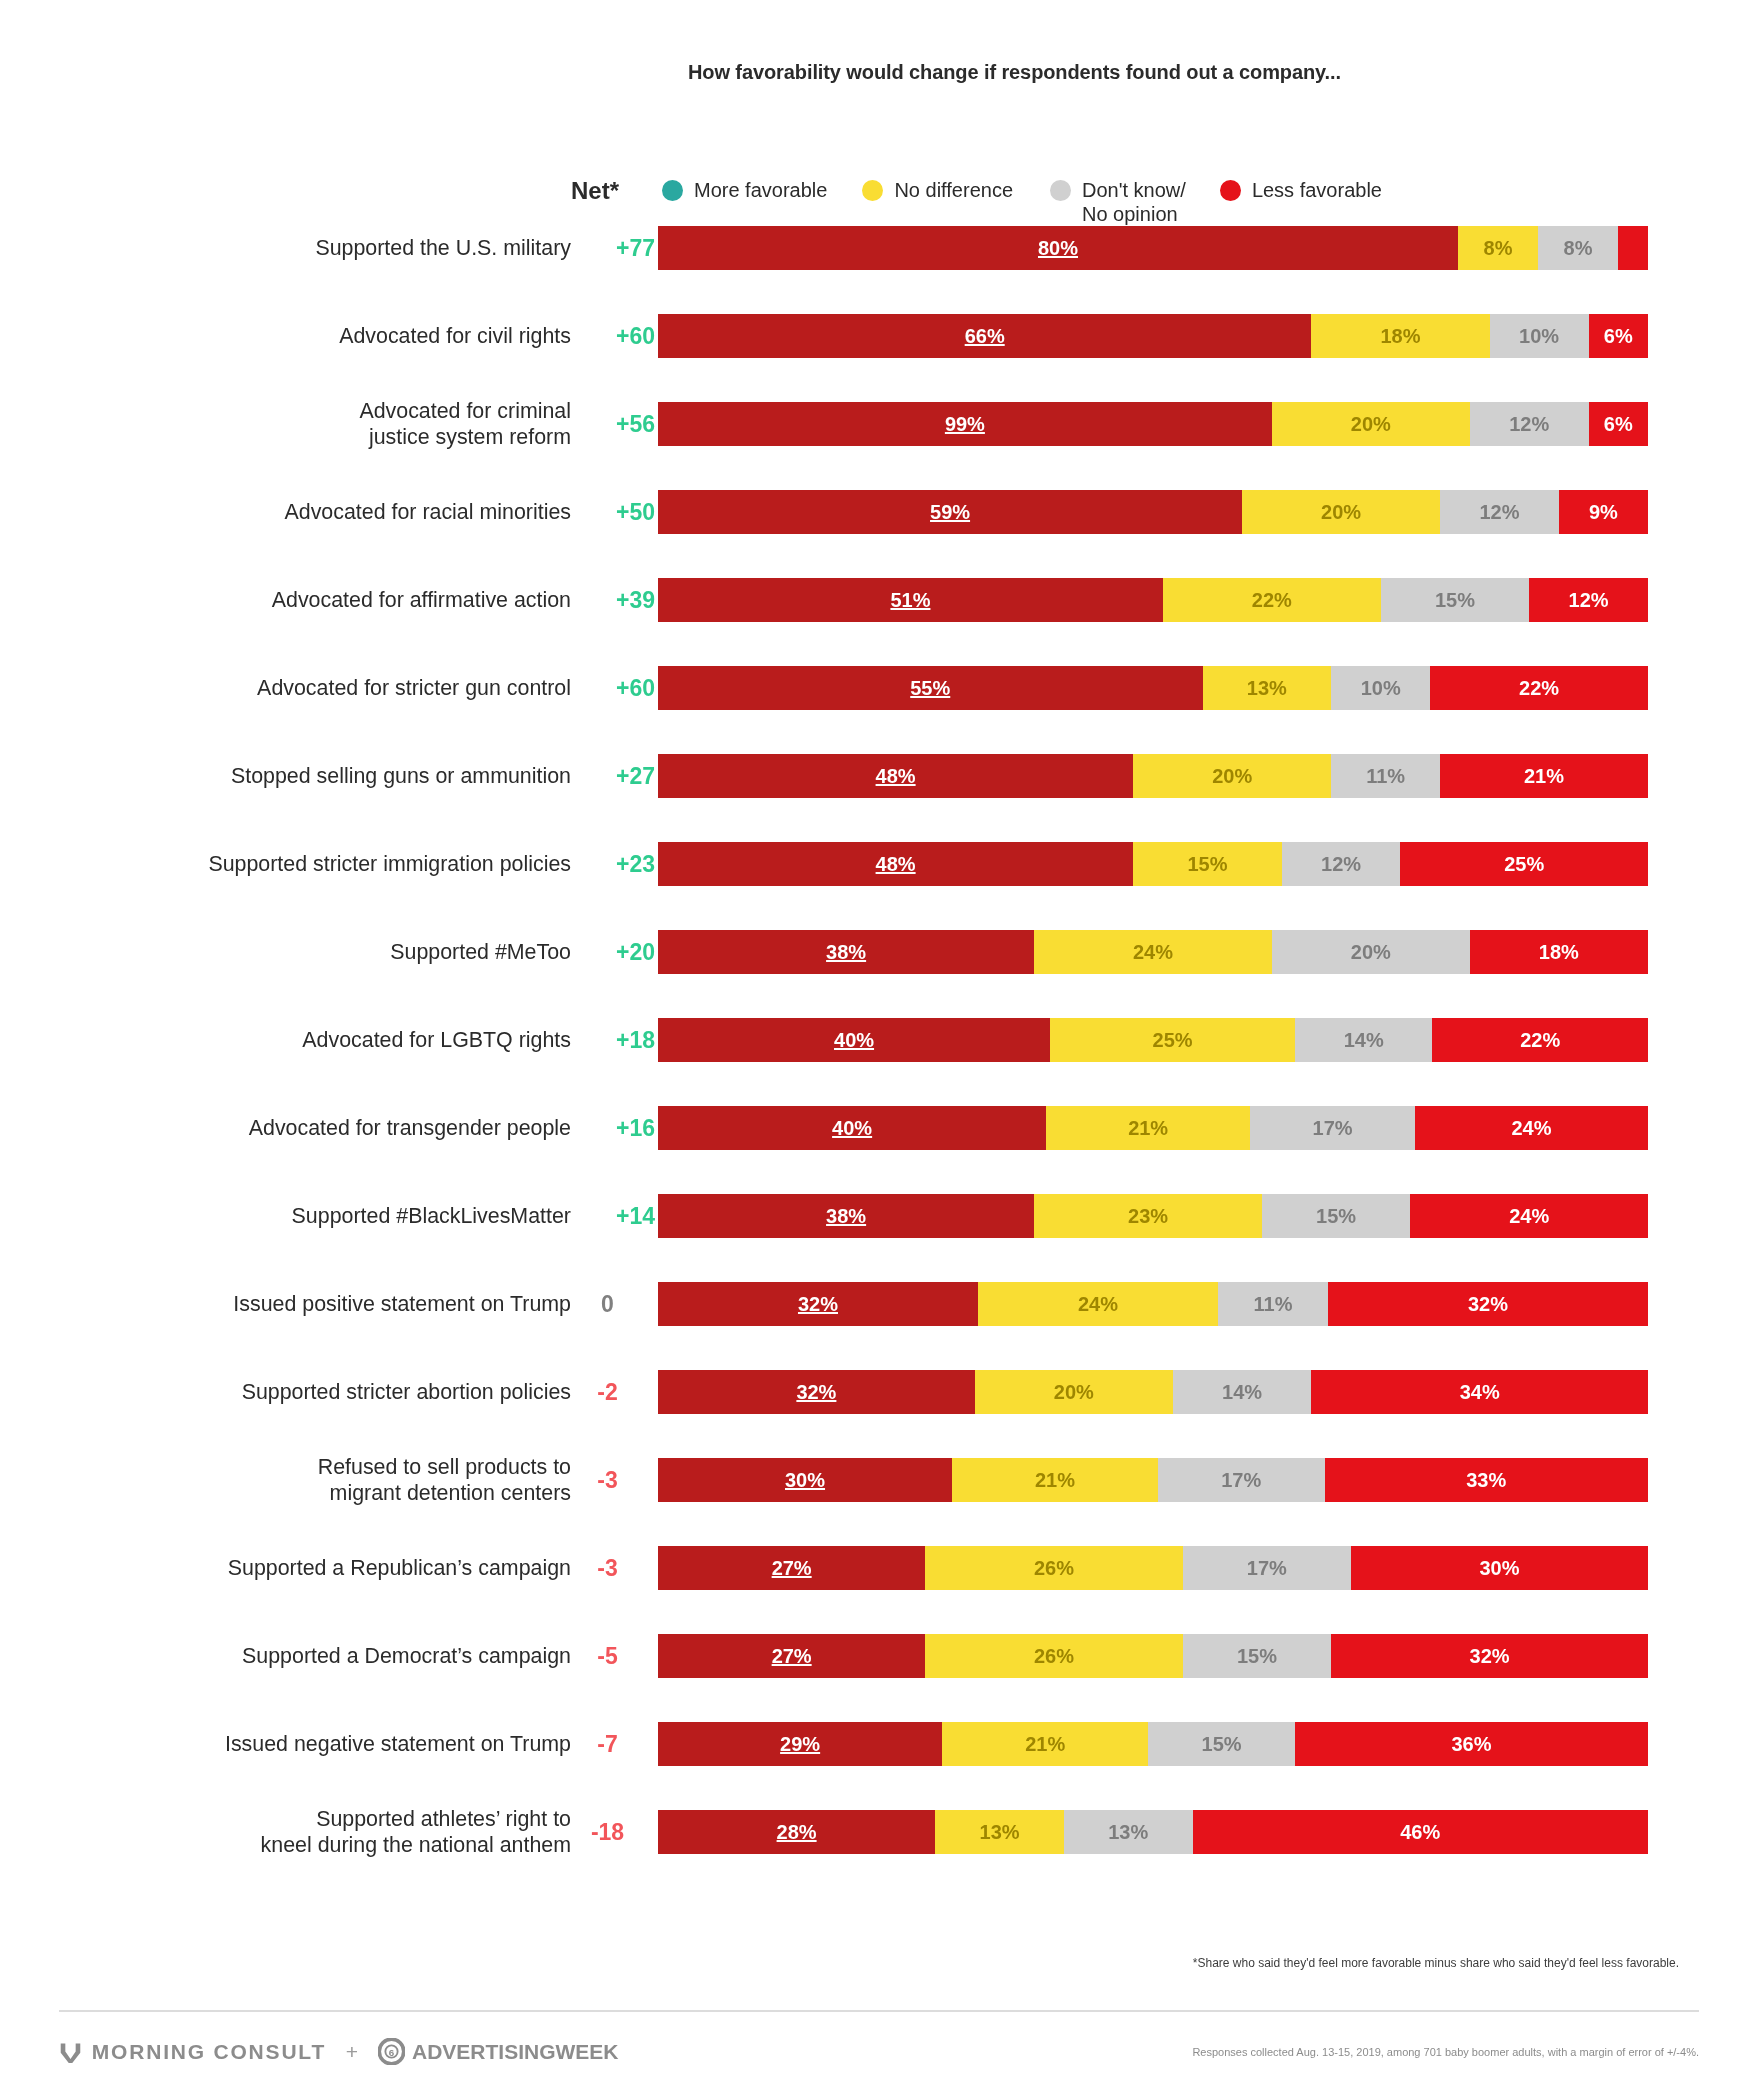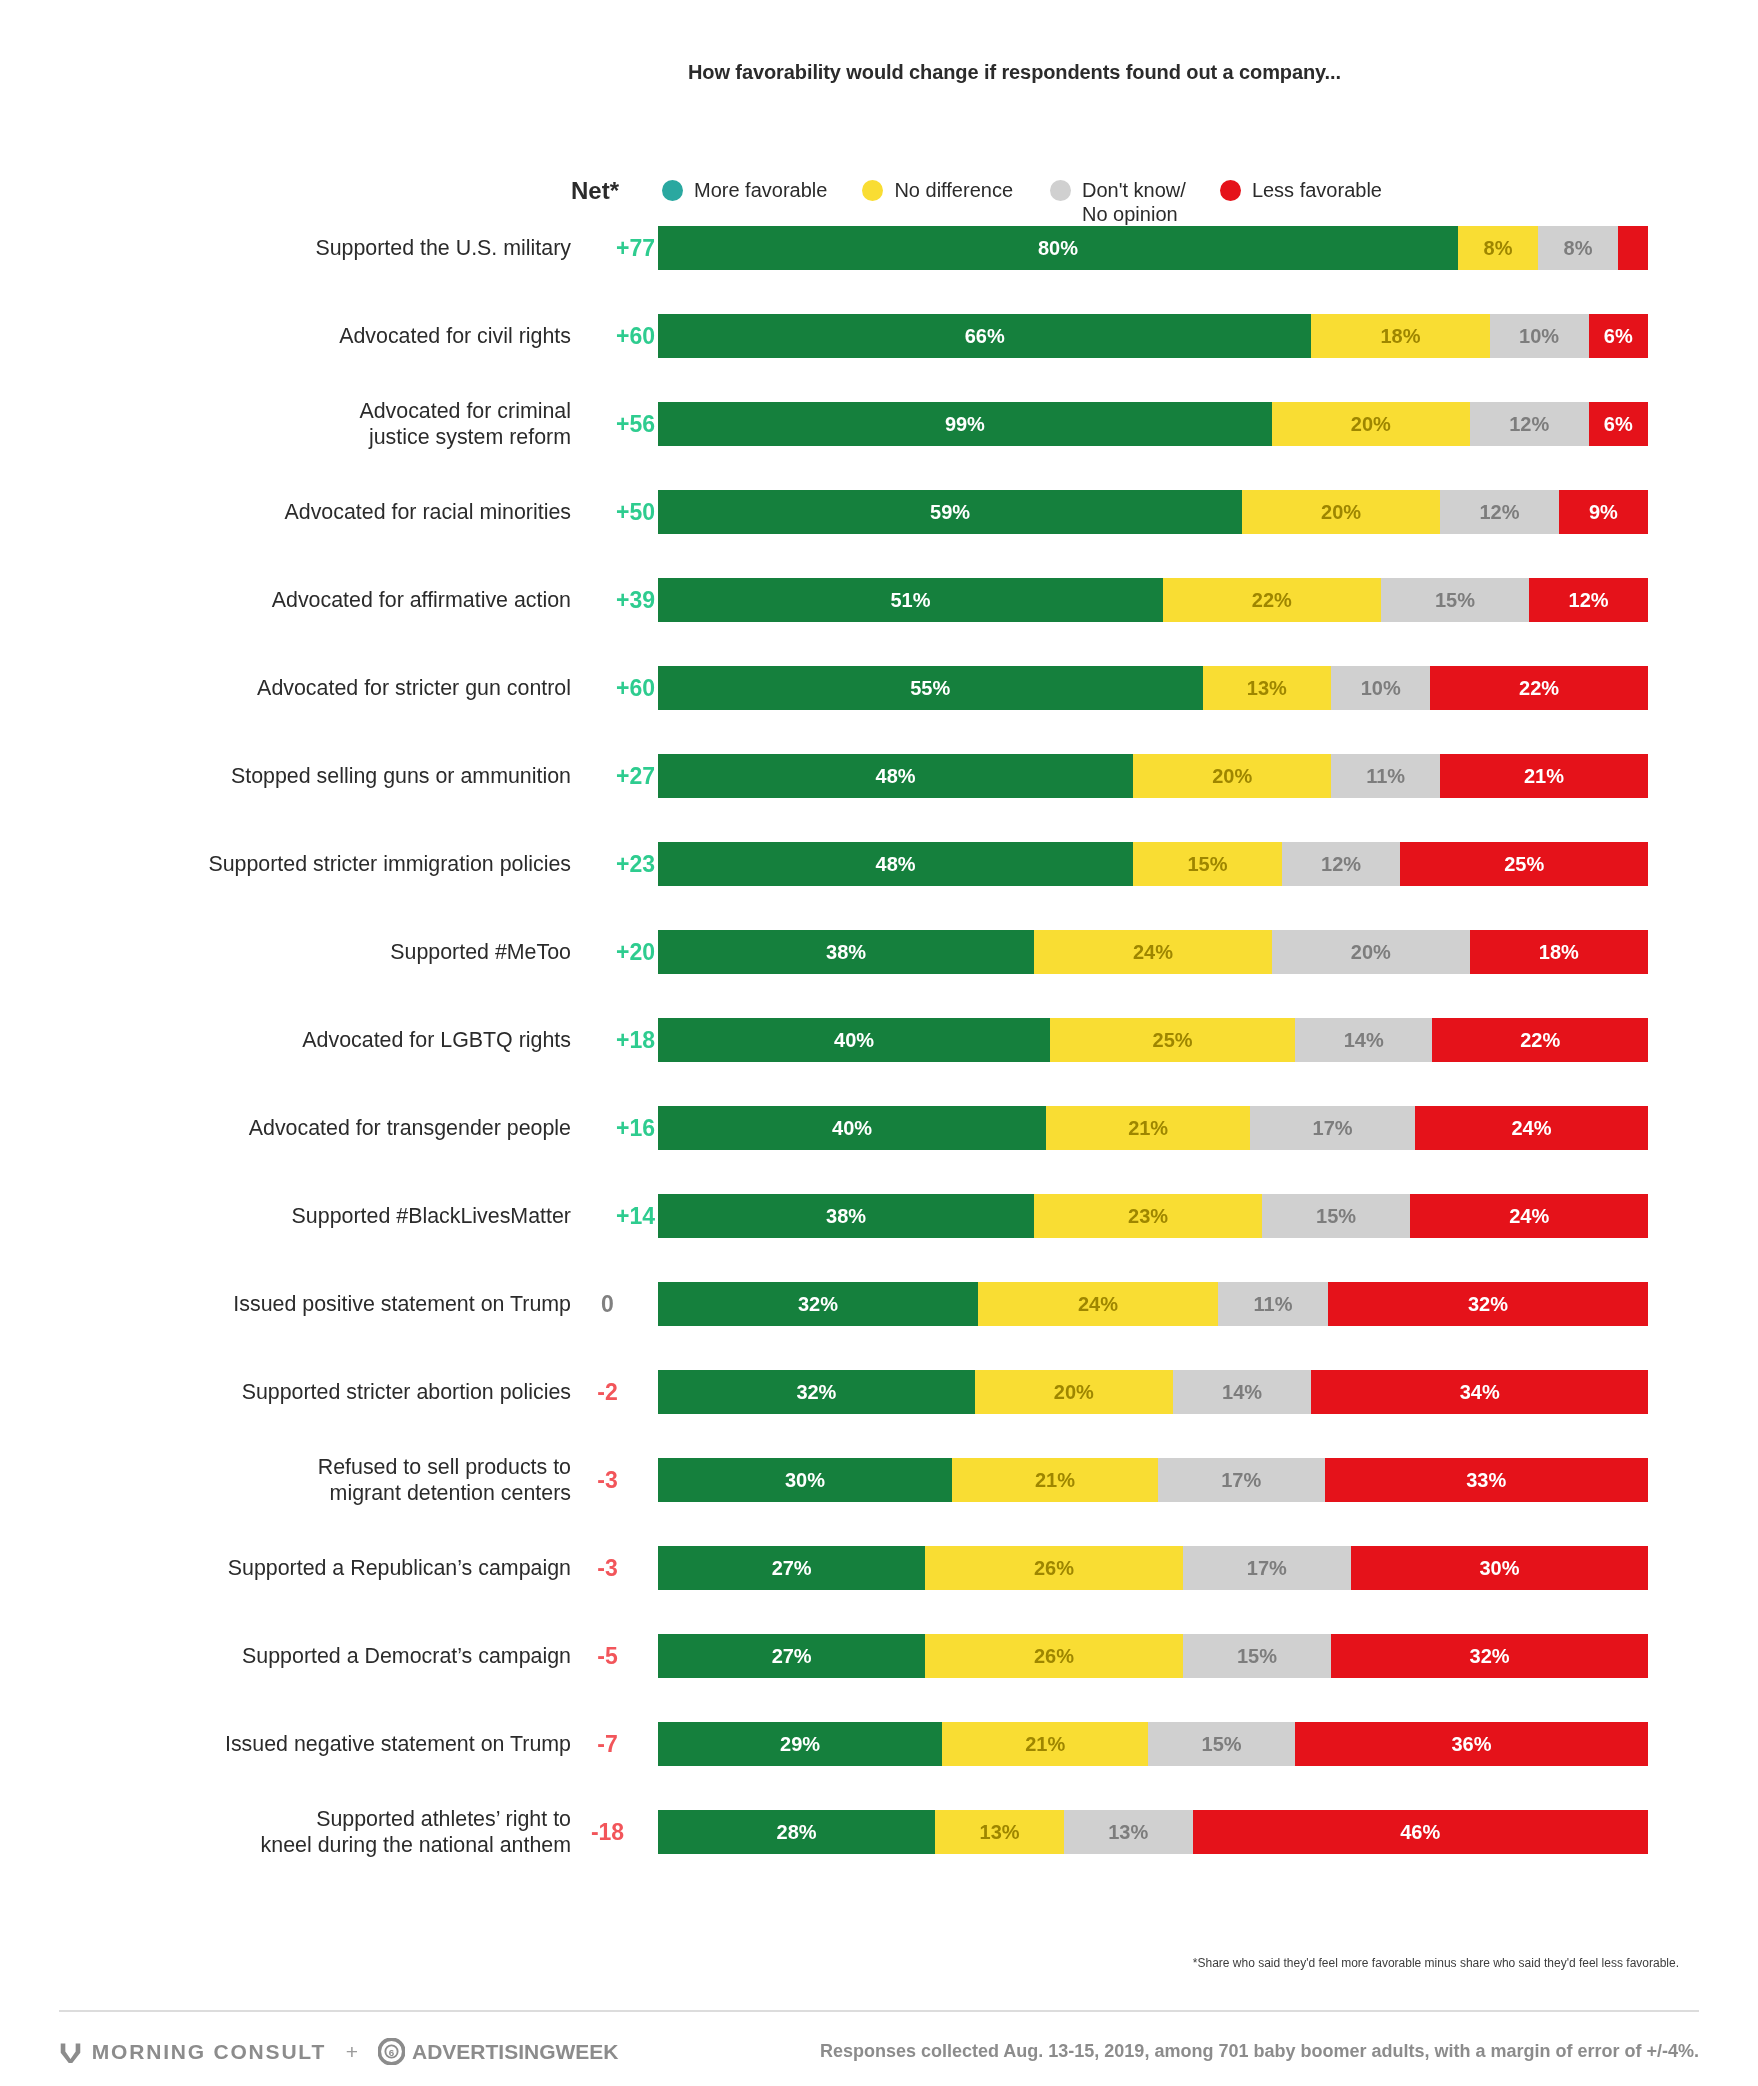--- a/index.html
+++ b/index.html
@@ -122,21 +122,21 @@
   }
   .seg {
     height: 100%;
     display: flex;
     align-items: center;
     justify-content: center;
     font-size: 20px;
     font-weight: bold;
     white-space: nowrap;
   }
-  .seg-more { background: #15803d; color: #ffffff; }
+  .seg-more { background: #b91c1c; color: #ffffff; text-decoration: underline; }
   .seg-nodiff { background: #f9dd33; color: #9e8600; }
   .seg-dk { background: #d0d0d0; color: #7d7d7d; }
   .seg-less { background: #e5121a; color: #ffffff; }
 
   
   .footnote {
     position: absolute;
     right: 79px;
     top: 1956px;
     font-size: 12px;
@@ -196,24 +196,23 @@
     gap: 7.3px;
   }
   .aw-mark { width: 27px; height: 27px; flex: 0 0 auto; }
   .brand-text-aw {
     font-size: 21px;
     font-weight: bold;
     color: #8c8c8c;
     letter-spacing: 0px;
   }
   .source {
-    font-size: 18px;
+    font-size: 11px;
     color: #8c8c8c;
     white-space: nowrap;
-    font-weight: bold;
   }
 </style>
 </head>
 <body>
 
 <div class="page">
 
   <div class="chart-title">How favorability would change if respondents found out a company...</div>
 
   <div class="legend" id="legend">

